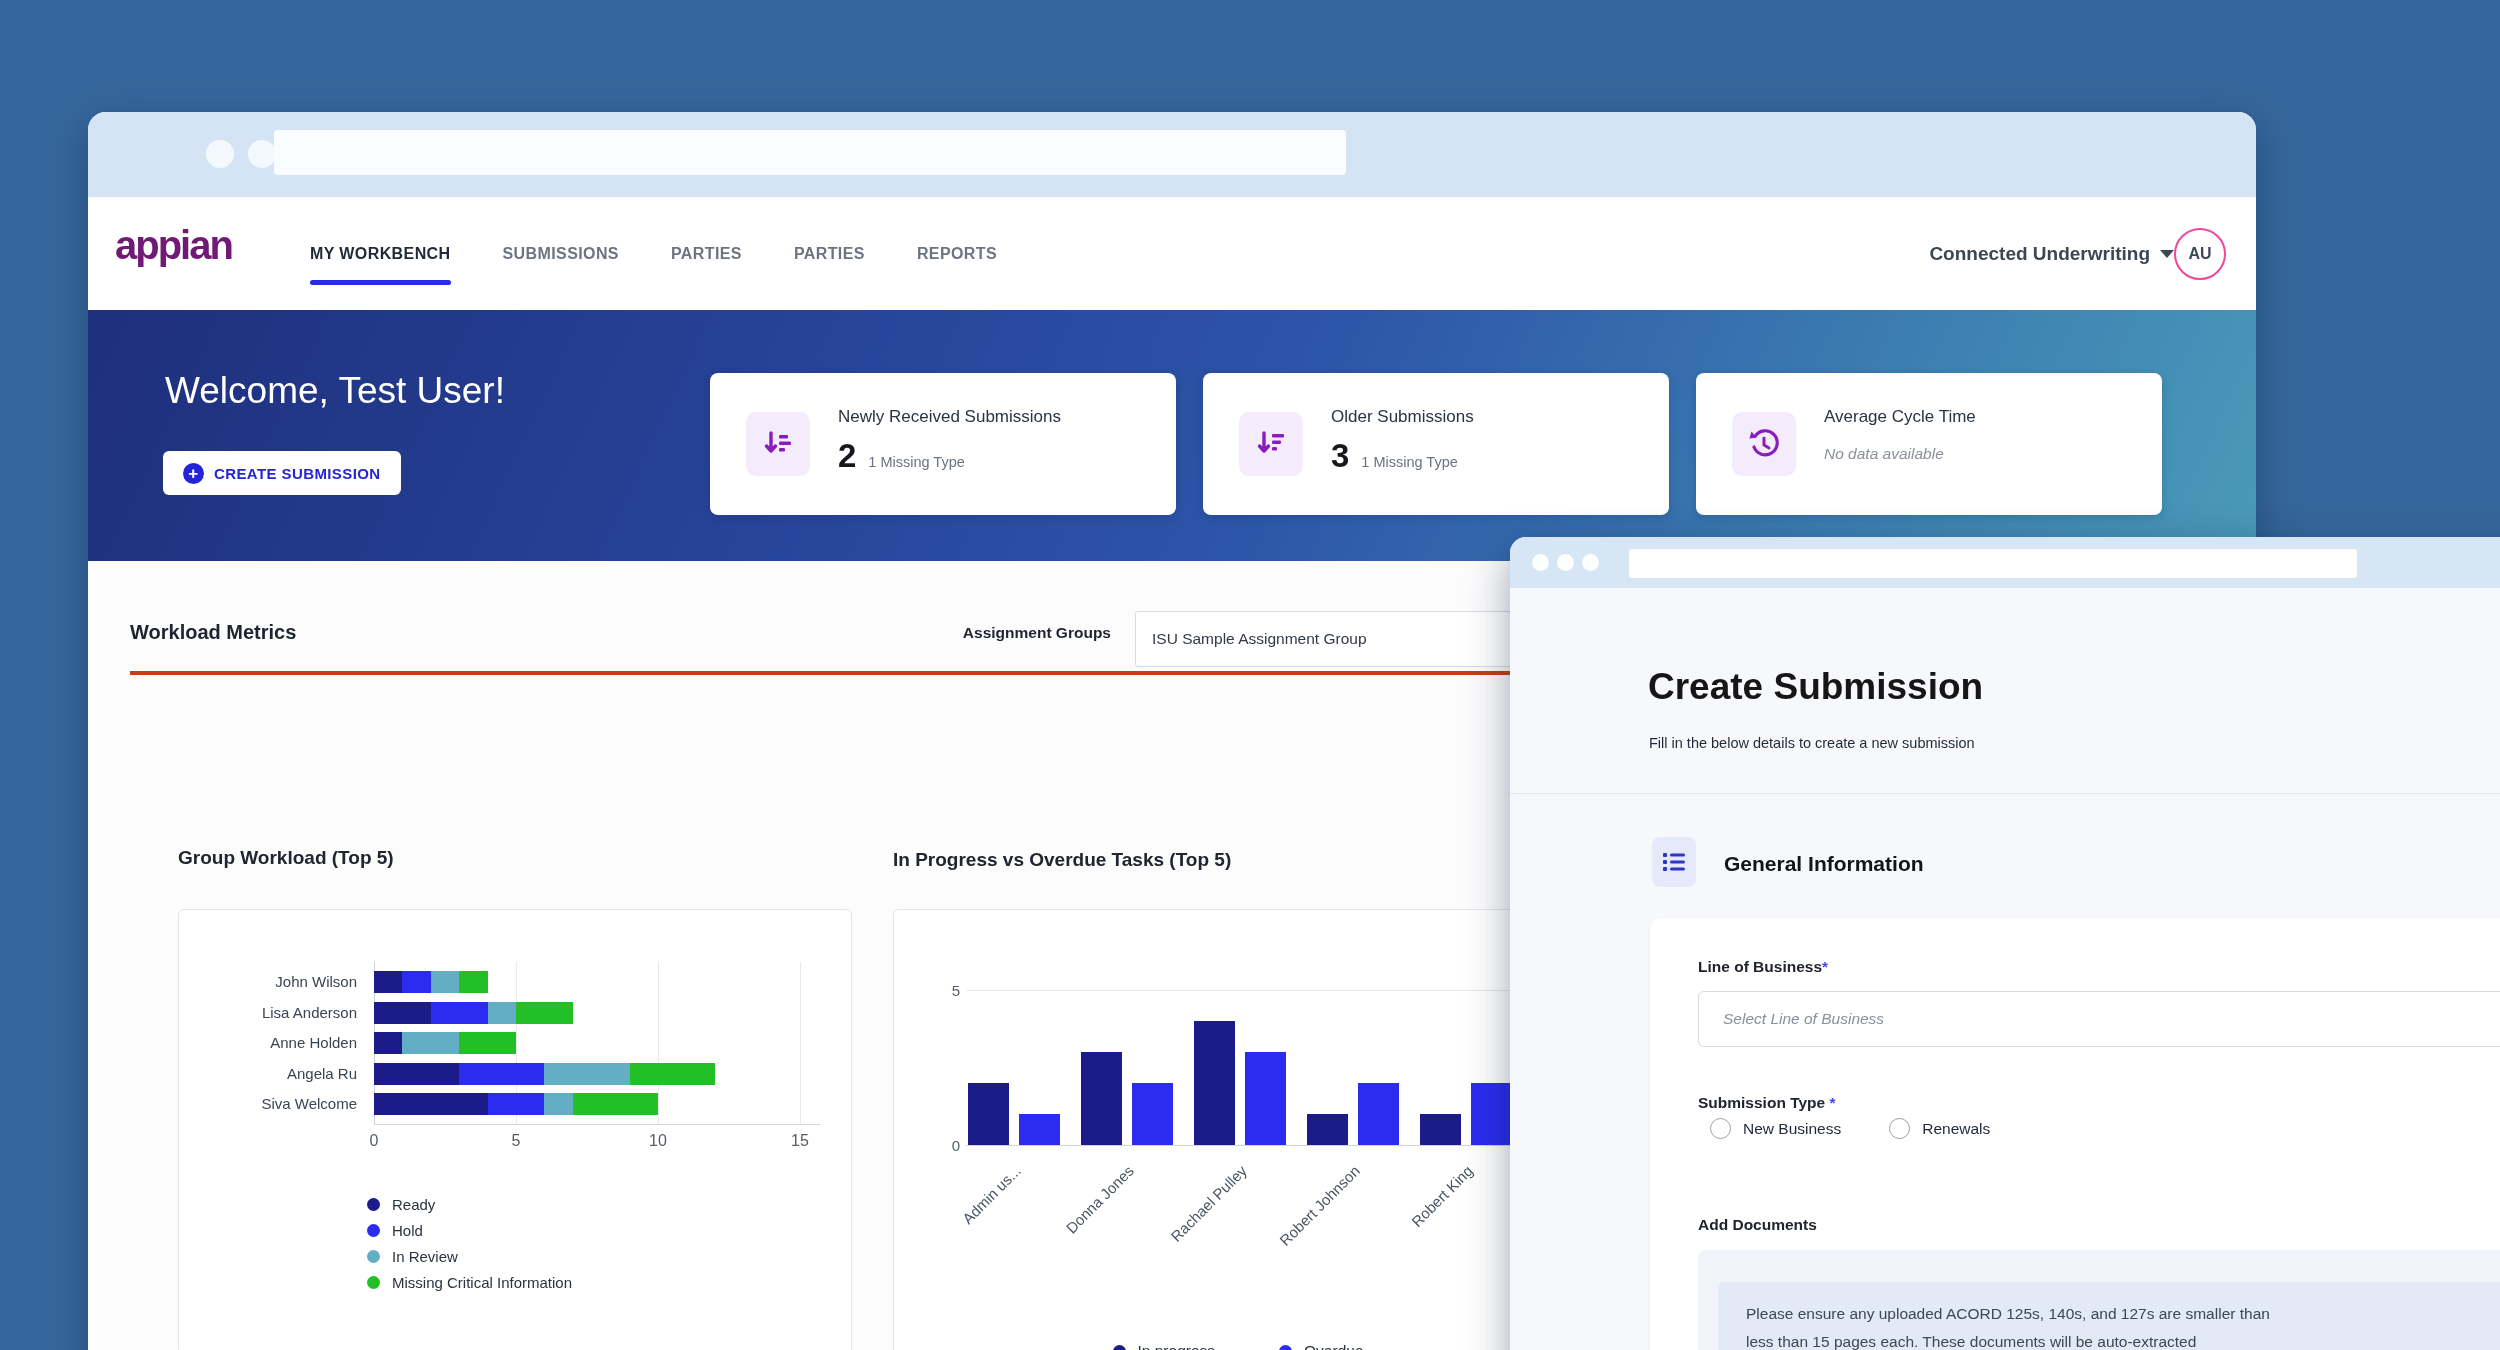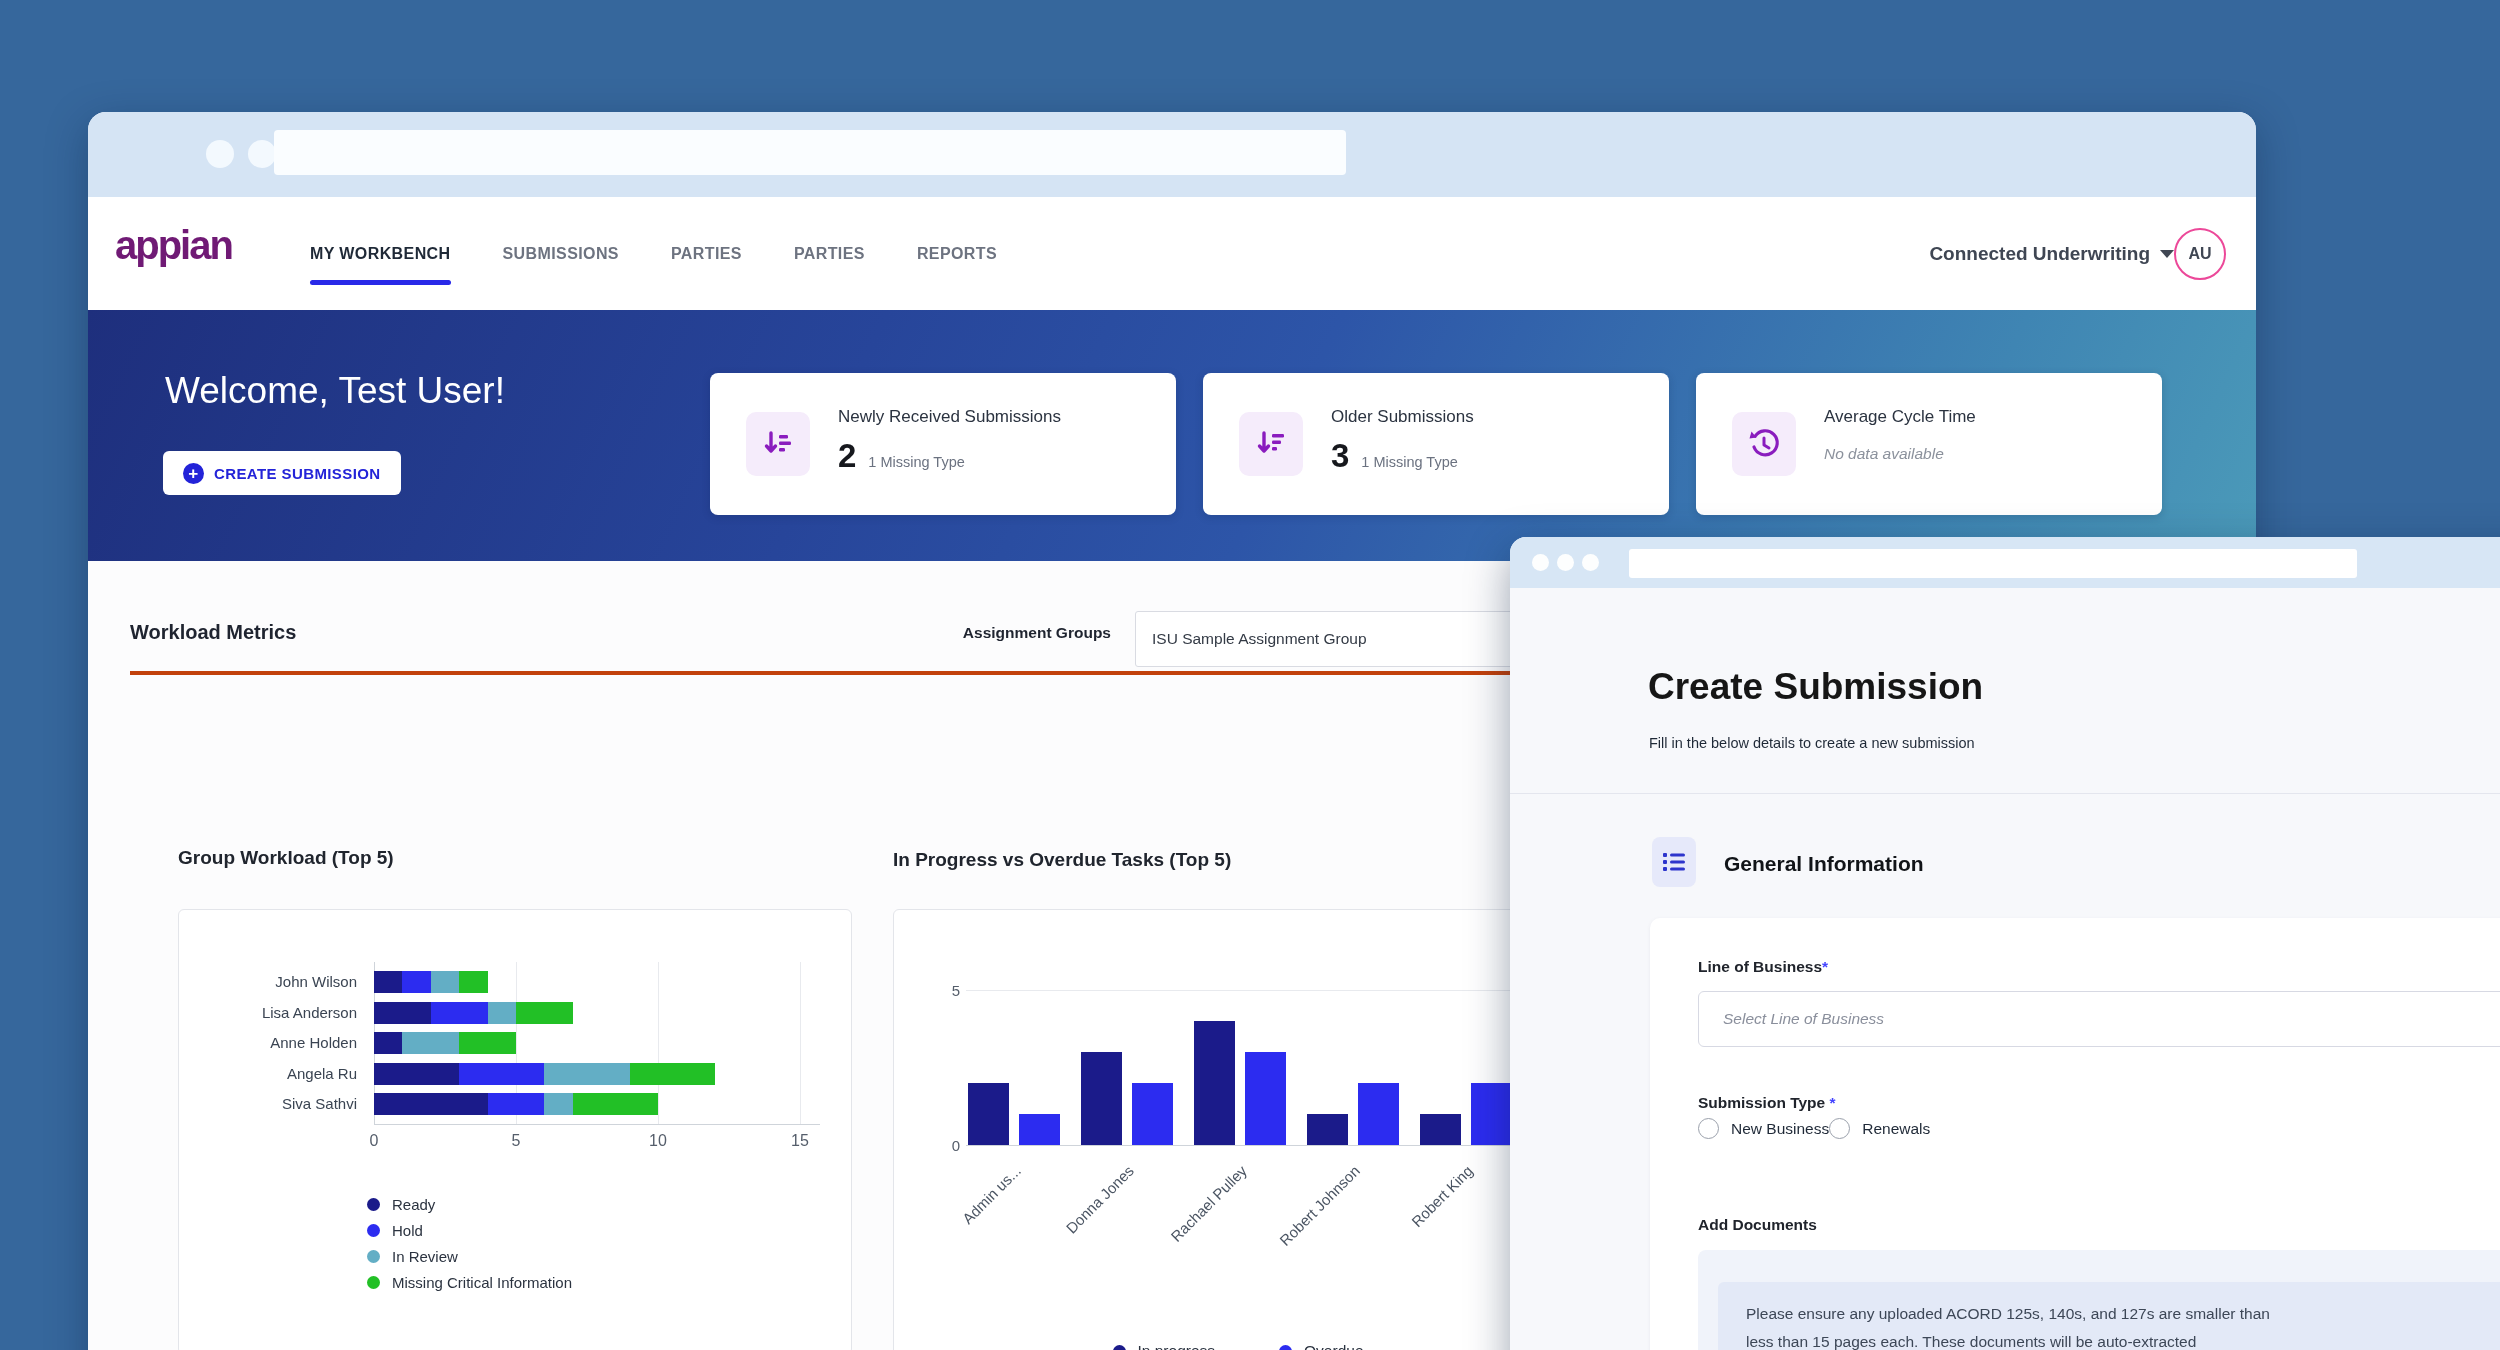--- a/index.html
+++ b/index.html
@@ -100,21 +100,21 @@
   .gi-card { position:absolute; left:140px; top:330px; width:960px; height:600px; background:#ffffff; border-radius:10px 0 0 0; box-shadow:0 1px 4px rgba(20,30,60,.06); }
 
   .field-label { position:absolute; font-size:15.5px; font-weight:700; color:#20242c; }
   .req { color:#4444ff; font-weight:700; }
   .lob-label { left:48px; top:40px; }
   .lob-select { position:absolute; left:48px; top:73px; width:880px; height:56px; background:#fff; border:1px solid #d7d9e3; border-radius:6px;
                 display:flex; align-items:center; padding:0 24px; cursor:pointer; }
   .lob-placeholder { font-size:15.5px; font-style:italic; color:#8a8f9c; }
 
   .st-label { left:48px; top:176px; }
-  .st-radios { position:absolute; left:48px; top:200px; display:flex; }
+  .st-radios { position:absolute; left:60px; top:200px; display:flex; gap:48px; }
   .radio-opt { display:flex; align-items:center; gap:12px; cursor:pointer; }
   .radio-circle { width:21px; height:21px; border-radius:50%; border:1.5px solid #9aa0ab; background:#fff; flex:none; }
   .radio-text { font-size:15.5px; color:#1f2937; }
 
   .ad-label { left:48px; top:298px; }
   .ad-panel { position:absolute; left:48px; top:332px; width:880px; height:240px; background:#f0f3fa; border-radius:8px; }
   .ad-notice { position:absolute; left:20px; top:32px; right:-200px; height:200px; background:#e3e9f7; border-radius:6px; padding:18px 0 0 28px; overflow:hidden; }
   .ad-line { font-size:15.5px; color:#3d4757; white-space:nowrap; line-height:28px; }
 </style>
 </head>
@@ -229,21 +229,21 @@
         <div class="gw-seg" style="left: 337px; top: 91.5px; width: 56.8px; height: 22px; background: rgb(34, 192, 38);"></div>
         <div class="gw-row-label" style="top: 124px; left: 0px;">Anne Holden</div>
         <div class="gw-seg" style="left: 195px; top: 122px; width: 28.4px; height: 22px; background: rgb(27, 27, 138);"></div>
         <div class="gw-seg" style="left: 223.4px; top: 122px; width: 56.8px; height: 22px; background: rgb(99, 174, 197);"></div>
         <div class="gw-seg" style="left: 280.2px; top: 122px; width: 56.8px; height: 22px; background: rgb(34, 192, 38);"></div>
         <div class="gw-row-label" style="top: 154.5px; left: 0px;">Angela Ru</div>
         <div class="gw-seg" style="left: 195px; top: 152.5px; width: 85.2px; height: 22px; background: rgb(27, 27, 138);"></div>
         <div class="gw-seg" style="left: 280.2px; top: 152.5px; width: 85.2px; height: 22px; background: rgb(44, 44, 240);"></div>
         <div class="gw-seg" style="left: 365.4px; top: 152.5px; width: 85.2px; height: 22px; background: rgb(99, 174, 197);"></div>
         <div class="gw-seg" style="left: 450.6px; top: 152.5px; width: 85.2px; height: 22px; background: rgb(34, 192, 38);"></div>
-        <div class="gw-row-label" style="top: 185px; left: 0px;">Siva Sathvi</div>
+        <div class="gw-row-label" style="top: 185px; left: 0px;">Siva Welcome</div>
         <div class="gw-seg" style="left: 195px; top: 183px; width: 113.6px; height: 22px; background: rgb(27, 27, 138);"></div>
         <div class="gw-seg" style="left: 308.6px; top: 183px; width: 56.8px; height: 22px; background: rgb(44, 44, 240);"></div>
         <div class="gw-seg" style="left: 365.4px; top: 183px; width: 28.4px; height: 22px; background: rgb(99, 174, 197);"></div>
         <div class="gw-seg" style="left: 393.8px; top: 183px; width: 85.2px; height: 22px; background: rgb(34, 192, 38);"></div>
         <div class="gw-legend">
           <div class="legend-item">
             <div class="legend-dot" style="background: rgb(27, 27, 138);"></div>
             <div class="legend-label">Ready</div>
           </div>
           <div class="legend-item">

